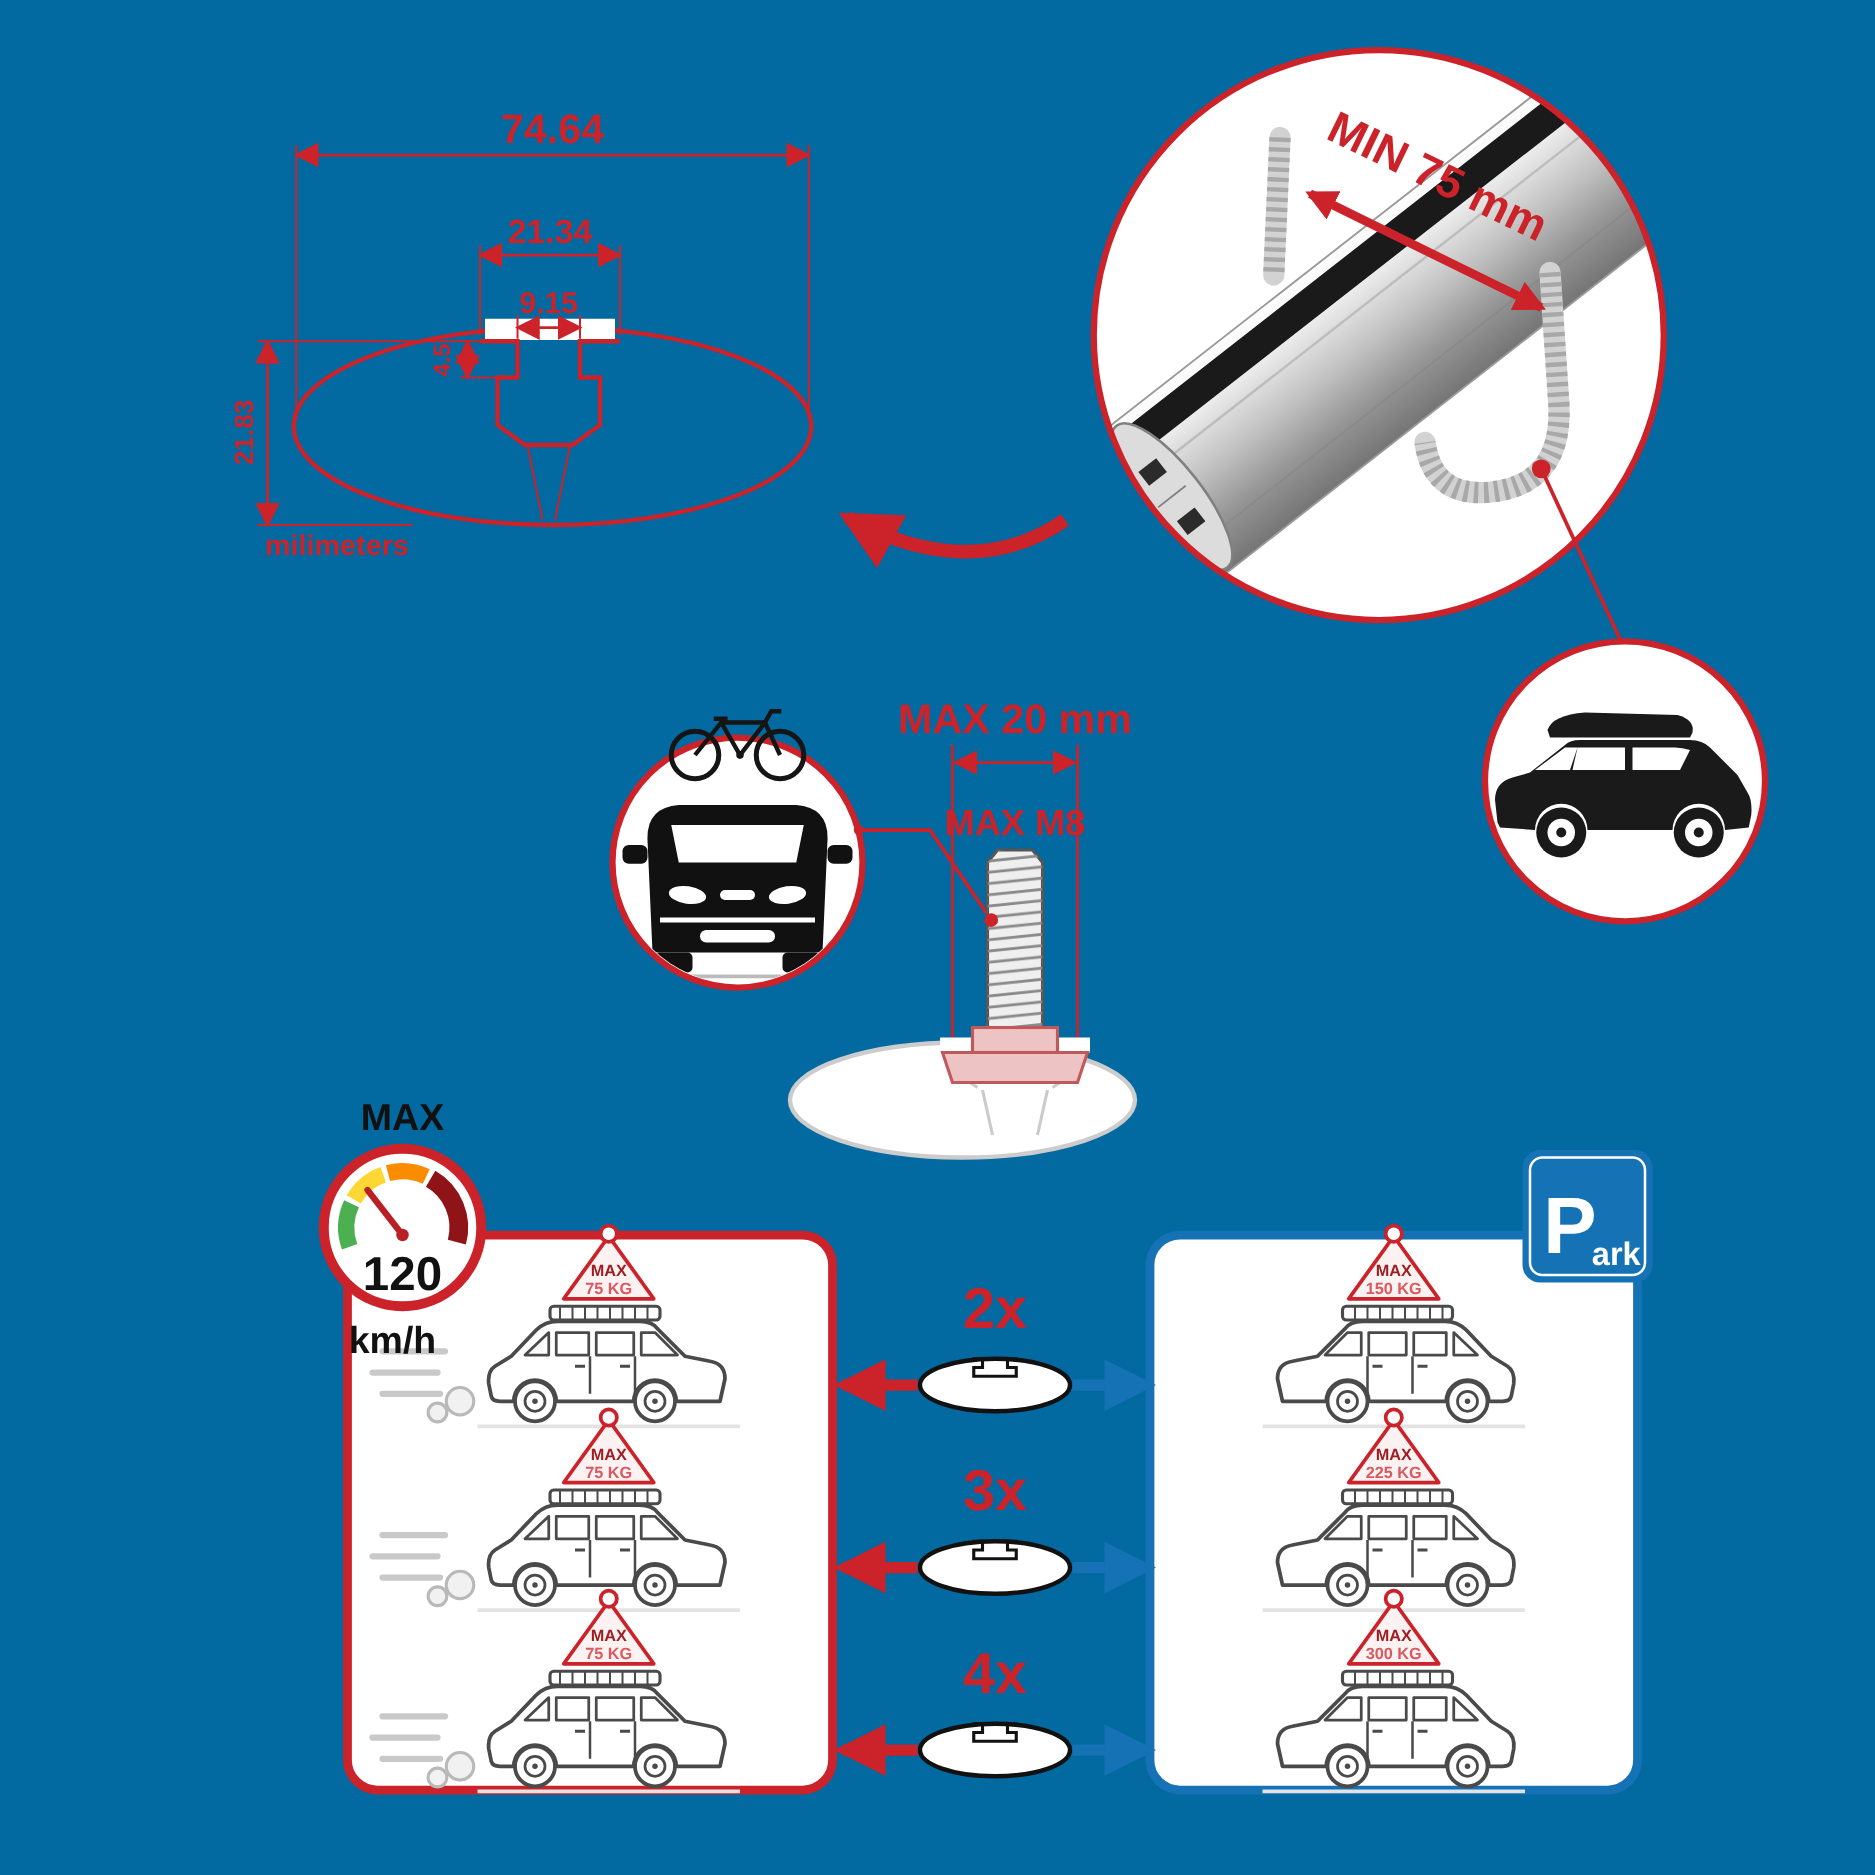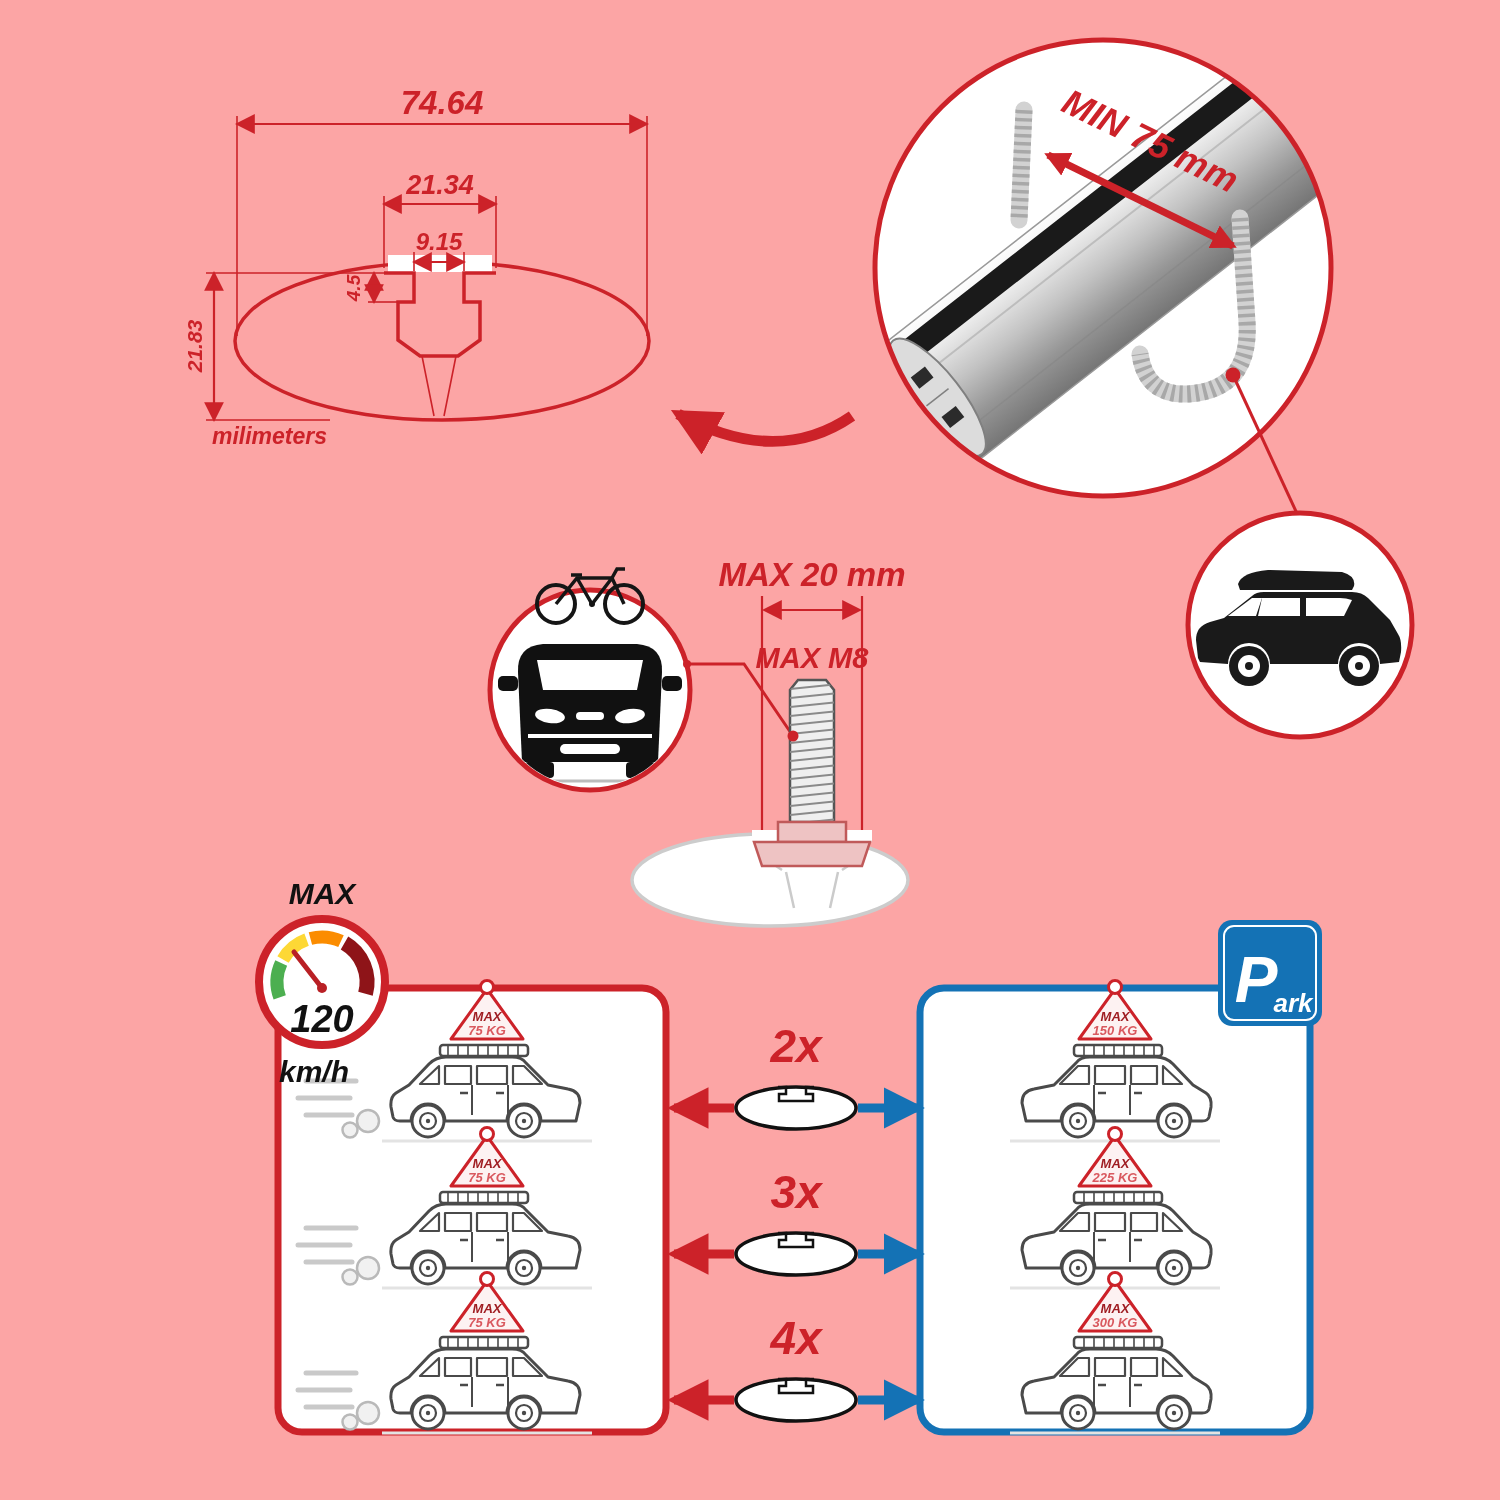--- a/index.html
+++ b/index.html
@@ -1,16 +1,16 @@
 <!DOCTYPE html>
 <html><head>
 <meta charset="utf-8">
 <style>
   html,body{margin:0;padding:0;background:#ffffff;}
-  .canvas-wrap{position:relative;width:1500px;height:1500px;background:#fca5a5;overflow:hidden;font-style:italic;}
+  .canvas-wrap{position:relative;width:1500px;height:1500px;background:#0369a1;overflow:hidden;}
   svg{display:block;}
   text{font-family:"Liberation Sans",sans-serif;}
   .red-dim{fill:#cc2229;font-weight:bold;}
   .dim-line{stroke:#cc2229;stroke-width:2.2;fill:none;}
   .ext-line{stroke:#cc2229;stroke-width:1.6;fill:none;}
   .profile{stroke:#cc2229;stroke-width:3.5;fill:none;}
   .tag-tri{fill:#fdf2f2;stroke:#cc2229;stroke-width:3;stroke-linejoin:round;}
   .tag-ring{fill:#fff;stroke:#cc2229;stroke-width:3;}
   .tag-t1{font-size:13px;font-weight:bold;fill:#9f1d22;text-anchor:middle;}
   .tag-t2{font-size:13px;font-weight:bold;fill:#d9595f;text-anchor:middle;}

